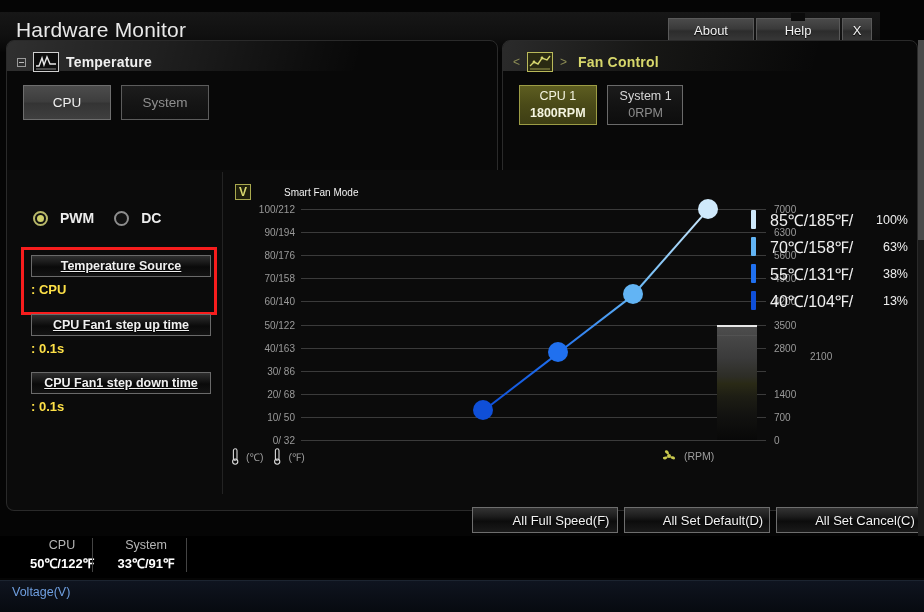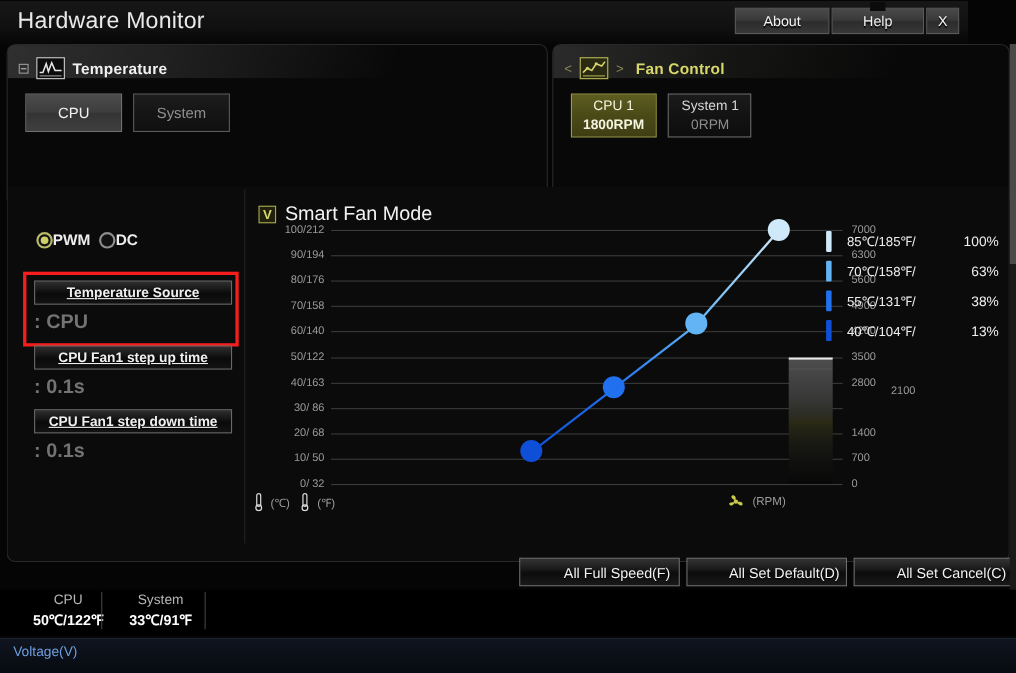--- a/index.html
+++ b/index.html
@@ -10,21 +10,21 @@
     overflow: hidden;
   }
   #app {
     position: relative;
     width: 924px; height: 612px;
     background: #050505;
   }
 
   
   .titlebar {
-    position: absolute; left: 0; top: 1px; width: 880px; height: 40px;
+    position: absolute; left: 0; top: 12px; width: 880px; height: 40px;
     background: linear-gradient(180deg,#171717 0%,#101010 60%,#060606 100%);
   }
   .app-title {
     position: absolute; left: 16px; top: 6px;
     font-size: 21px; color: #e8e8e8; letter-spacing: .2px;
     font-family: "Liberation Sans", sans-serif;
   }
   .winbtns {
     position: absolute; right: 8px; top: 6px;
     display: flex; gap: 2px; align-items: flex-start;
@@ -113,21 +113,21 @@
   .body {
     position: absolute; left: 6px; top: 170px; width: 912px; height: 341px;
     background: #0b0b0b; border: 1px solid #2a2a2a; border-top: none;
     border-radius: 0 0 8px 8px;
   }
   .body-divider {
     position: absolute; left: 215px; top: 2px; width: 1px; height: 322px; background: #232323;
   }
 
   
-  .radios { position: absolute; left: 26px; top: 40px; display: flex; align-items: center; gap: 0; }
+  .radios { position: absolute; left: 26px; top: 40px; display: flex; align-items: center; gap: 12px; }
   .radio {
     width: 15px; height: 15px; border-radius: 50%;
     border: 2px solid #b9b96a; background: #111;
     display: inline-flex; align-items: center; justify-content: center;
   }
   .radio.off { border-color: #8d8d8d; }
   .radio .dot { width: 7px; height: 7px; border-radius: 50%; background: #cfcf6a; }
   .radio-lbl { color: #ededed; font-size: 14px; font-weight: bold; margin-right: 8px; }
 
   .redbox {
@@ -137,31 +137,31 @@
   .field { position: absolute; left: 24px; width: 180px; }
   .field-btn {
     height: 22px; width: 100%;
     background: linear-gradient(180deg,#2f2f2f 0%,#1b1b1b 30%,#0a0a0a 55%,#131313 100%);
     border: 1px solid #6a6a6a;
     color: #f0f0f0; font-size: 12.5px; font-weight: bold;
     display: flex; align-items: center; justify-content: center;
     text-shadow: 0 1px 1px #000;
     text-decoration: underline;
   }
-  .field-val { margin-top: 5px; color: #737373; font-size: 18px; font-weight: bold; }
+  .field-val { margin-top: 5px; color: #fde047; font-size: 13px; font-weight: bold; }
 
   
   .chart-wrap { position: absolute; left: 222px; top: 6px; width: 684px; height: 326px; }
   .smart-row { position: absolute; left: 6px; top: 8px; display: flex; align-items: center; gap: 8px; }
   .chk {
     width: 16px; height: 16px; border: 1px solid #a9a94e; background: #20200c;
     display: flex; align-items: center; justify-content: center;
     color: #d9d96f; font-size: 12px; font-weight: bold; line-height: 1;
   }
-  .smart-lbl { color: #f2f2f2; font-size: 18px; }
+  .smart-lbl { color: #f2f2f2; font-size: 10px; margin-left: 25px; }
 
   .plot {
     position: absolute; left: 72px; top: 33px; width: 465px; height: 231px;
   }
   .gridline { position: absolute; left: 0; width: 100%; height: 1px; background: #3b3b3b; }
   .ylab-l {
     position: absolute; right: 0; font-size: 10px; color: #9a9a9a;
     transform: translateY(-50%); white-space: pre;
     font-family: "Liberation Sans", sans-serif;
   }
@@ -186,21 +186,21 @@
   }
 
   .axis-foot { position: absolute; left: 2px; top: 272px; display: flex; align-items: center; gap: 6px; }
   .therm { width: 9px; height: 17px; position: relative; display: inline-block; }
   .unit-lbl { color: #9d9d9d; font-size: 10.5px; }
   .rpm-foot { position: absolute; left: 432px; top: 272px; display: flex; align-items: center; gap: 7px; }
 
   .legend { position: absolute; left: 522px; top: 30px; width: 160px; }
   .legend-row { display: flex; align-items: center; height: 27px; }
   .legend-bar { width: 5px; height: 19px; border-radius: 1px; margin-right: 14px; }
-  .legend-temp { color: #efefef; font-size: 12px; width: 96px; }
+  .legend-temp { color: #efefef; font-size: 16px; width: 96px; }
   .legend-pct { color: #efefef; font-size: 12.5px; width: 42px; text-align: right; }
 
   
   .botbtns { position: absolute; left: 472px; top: 507px; display: flex; gap: 6px; }
   .botbtn {
     width: 146px; height: 26px;
     background: linear-gradient(180deg,#333 0%,#1d1d1d 35%,#0c0c0c 55%,#1a1a1a 100%);
     border: 1px solid #6e6e6e; color: #f2f2f2; font-size: 13px;
     display: flex; align-items: center; justify-content: center;
     text-shadow: 0 1px 1px #000;

